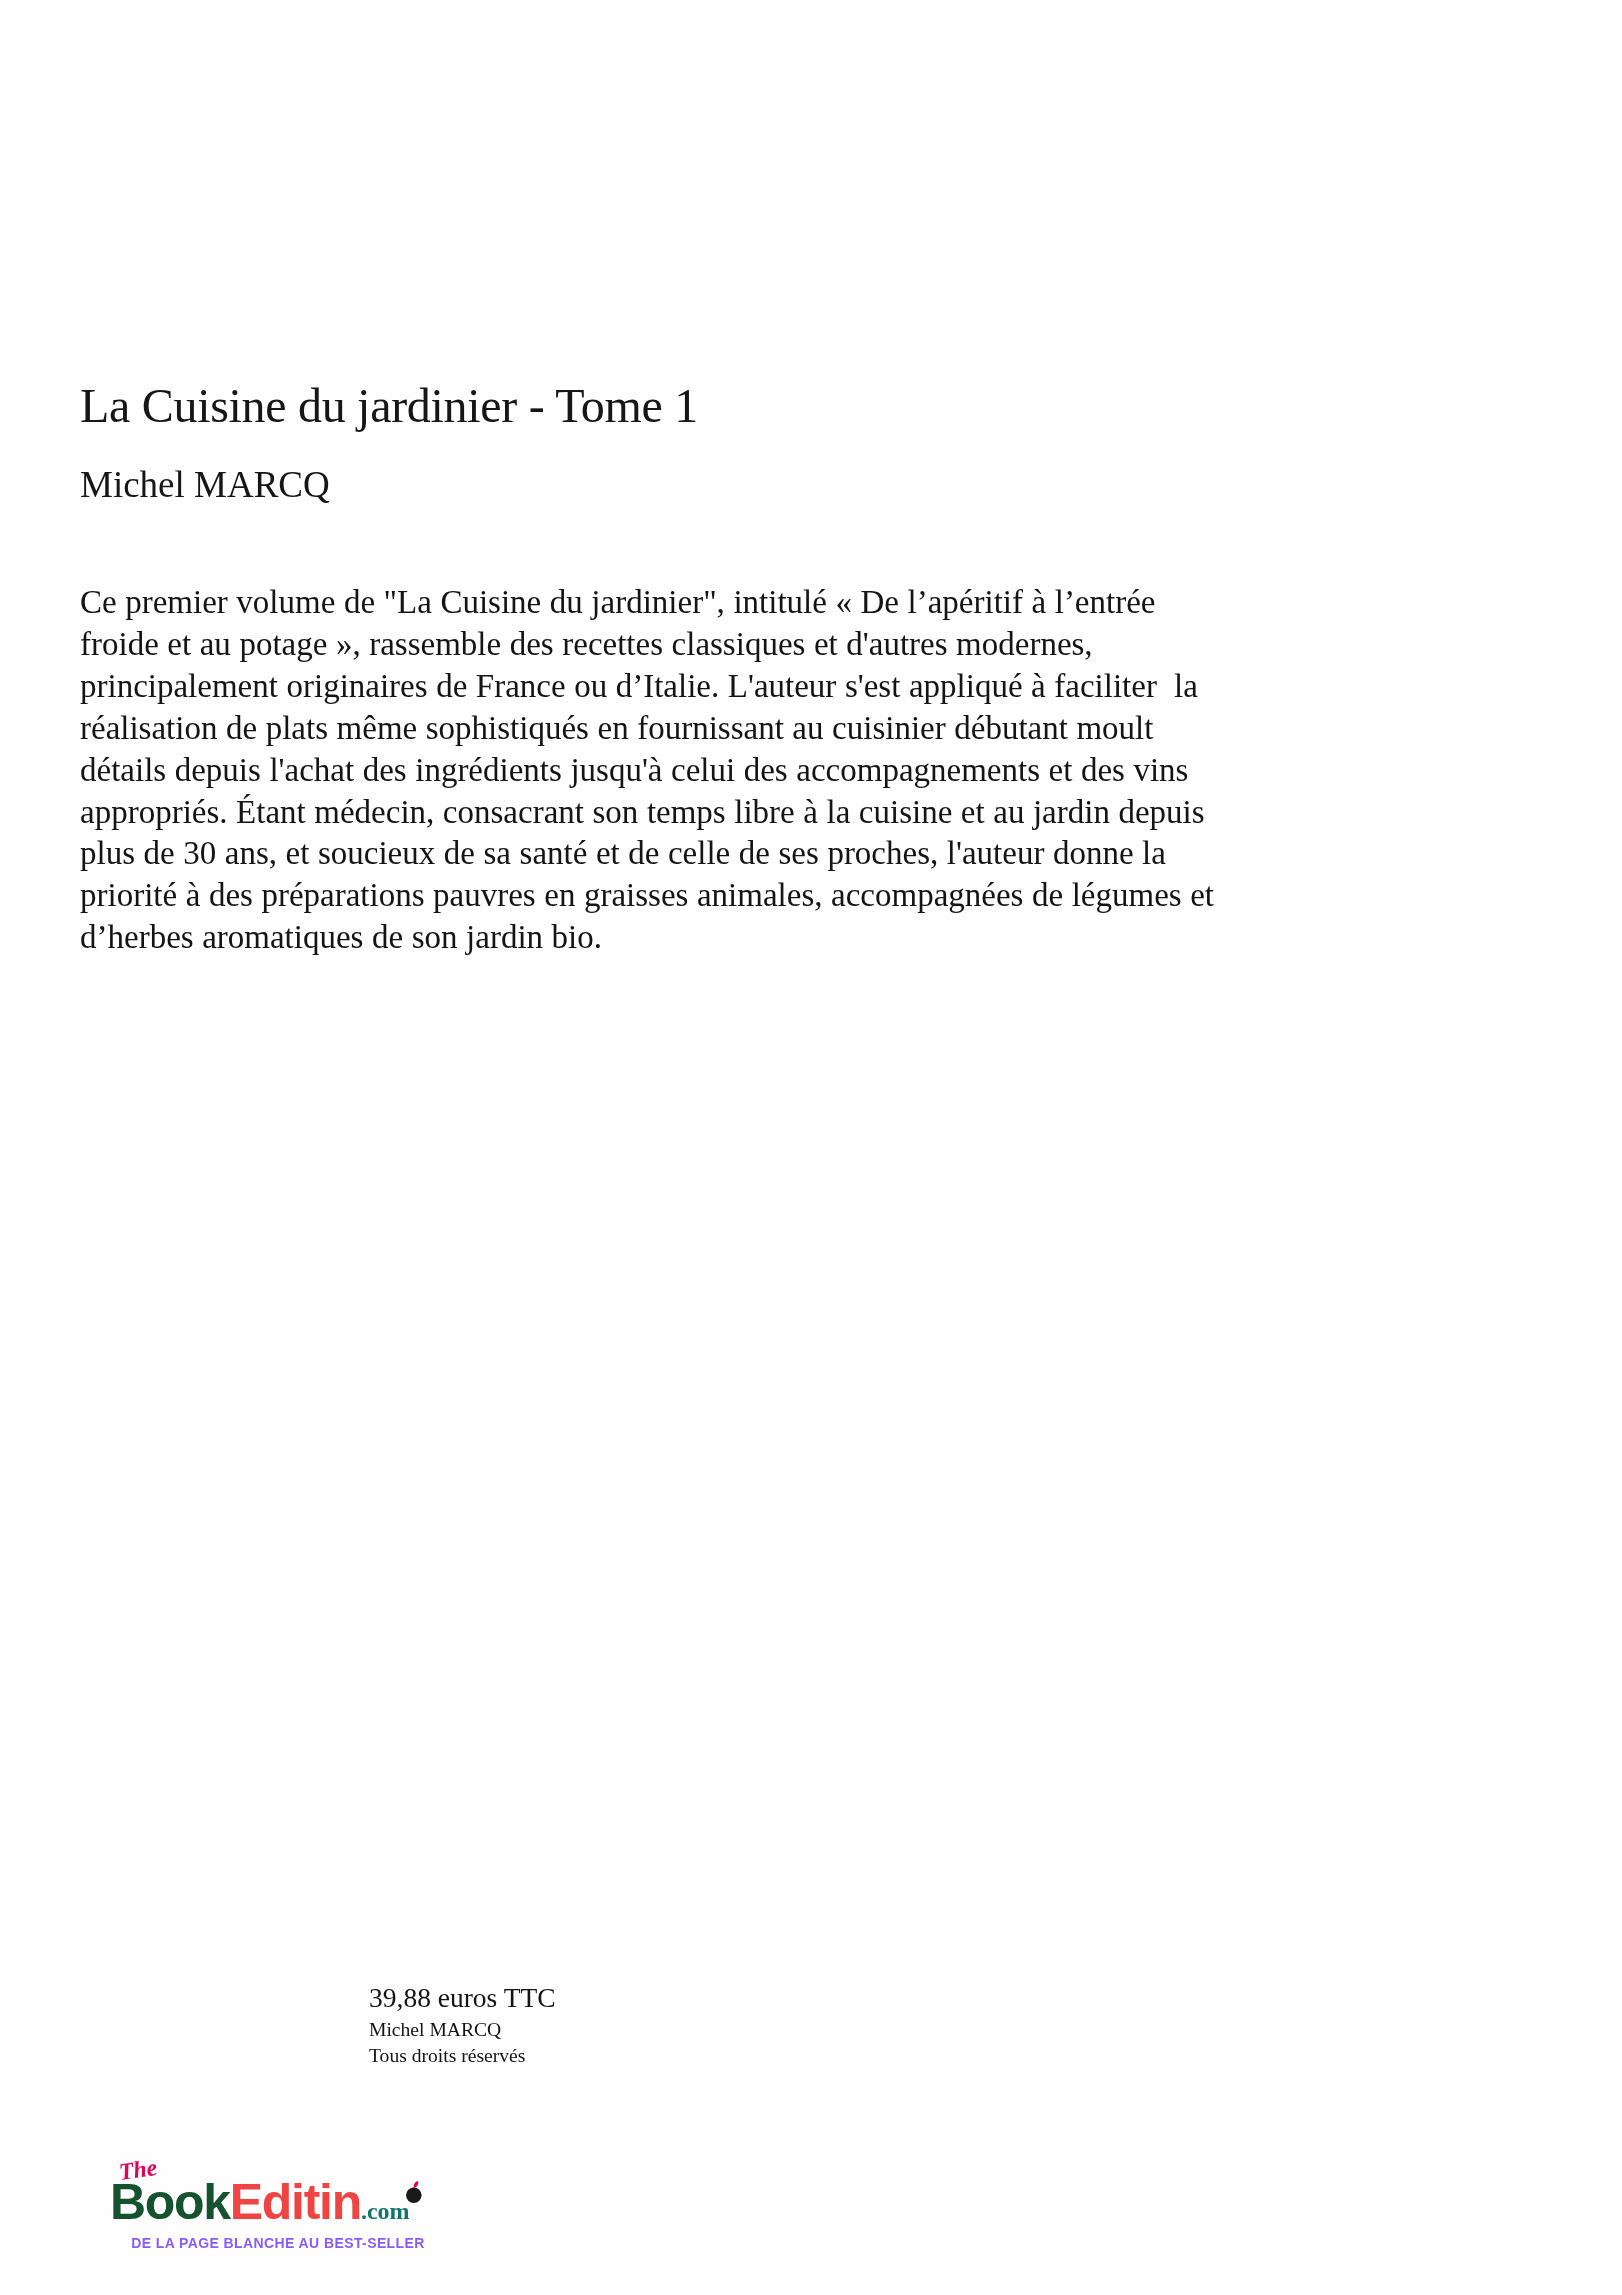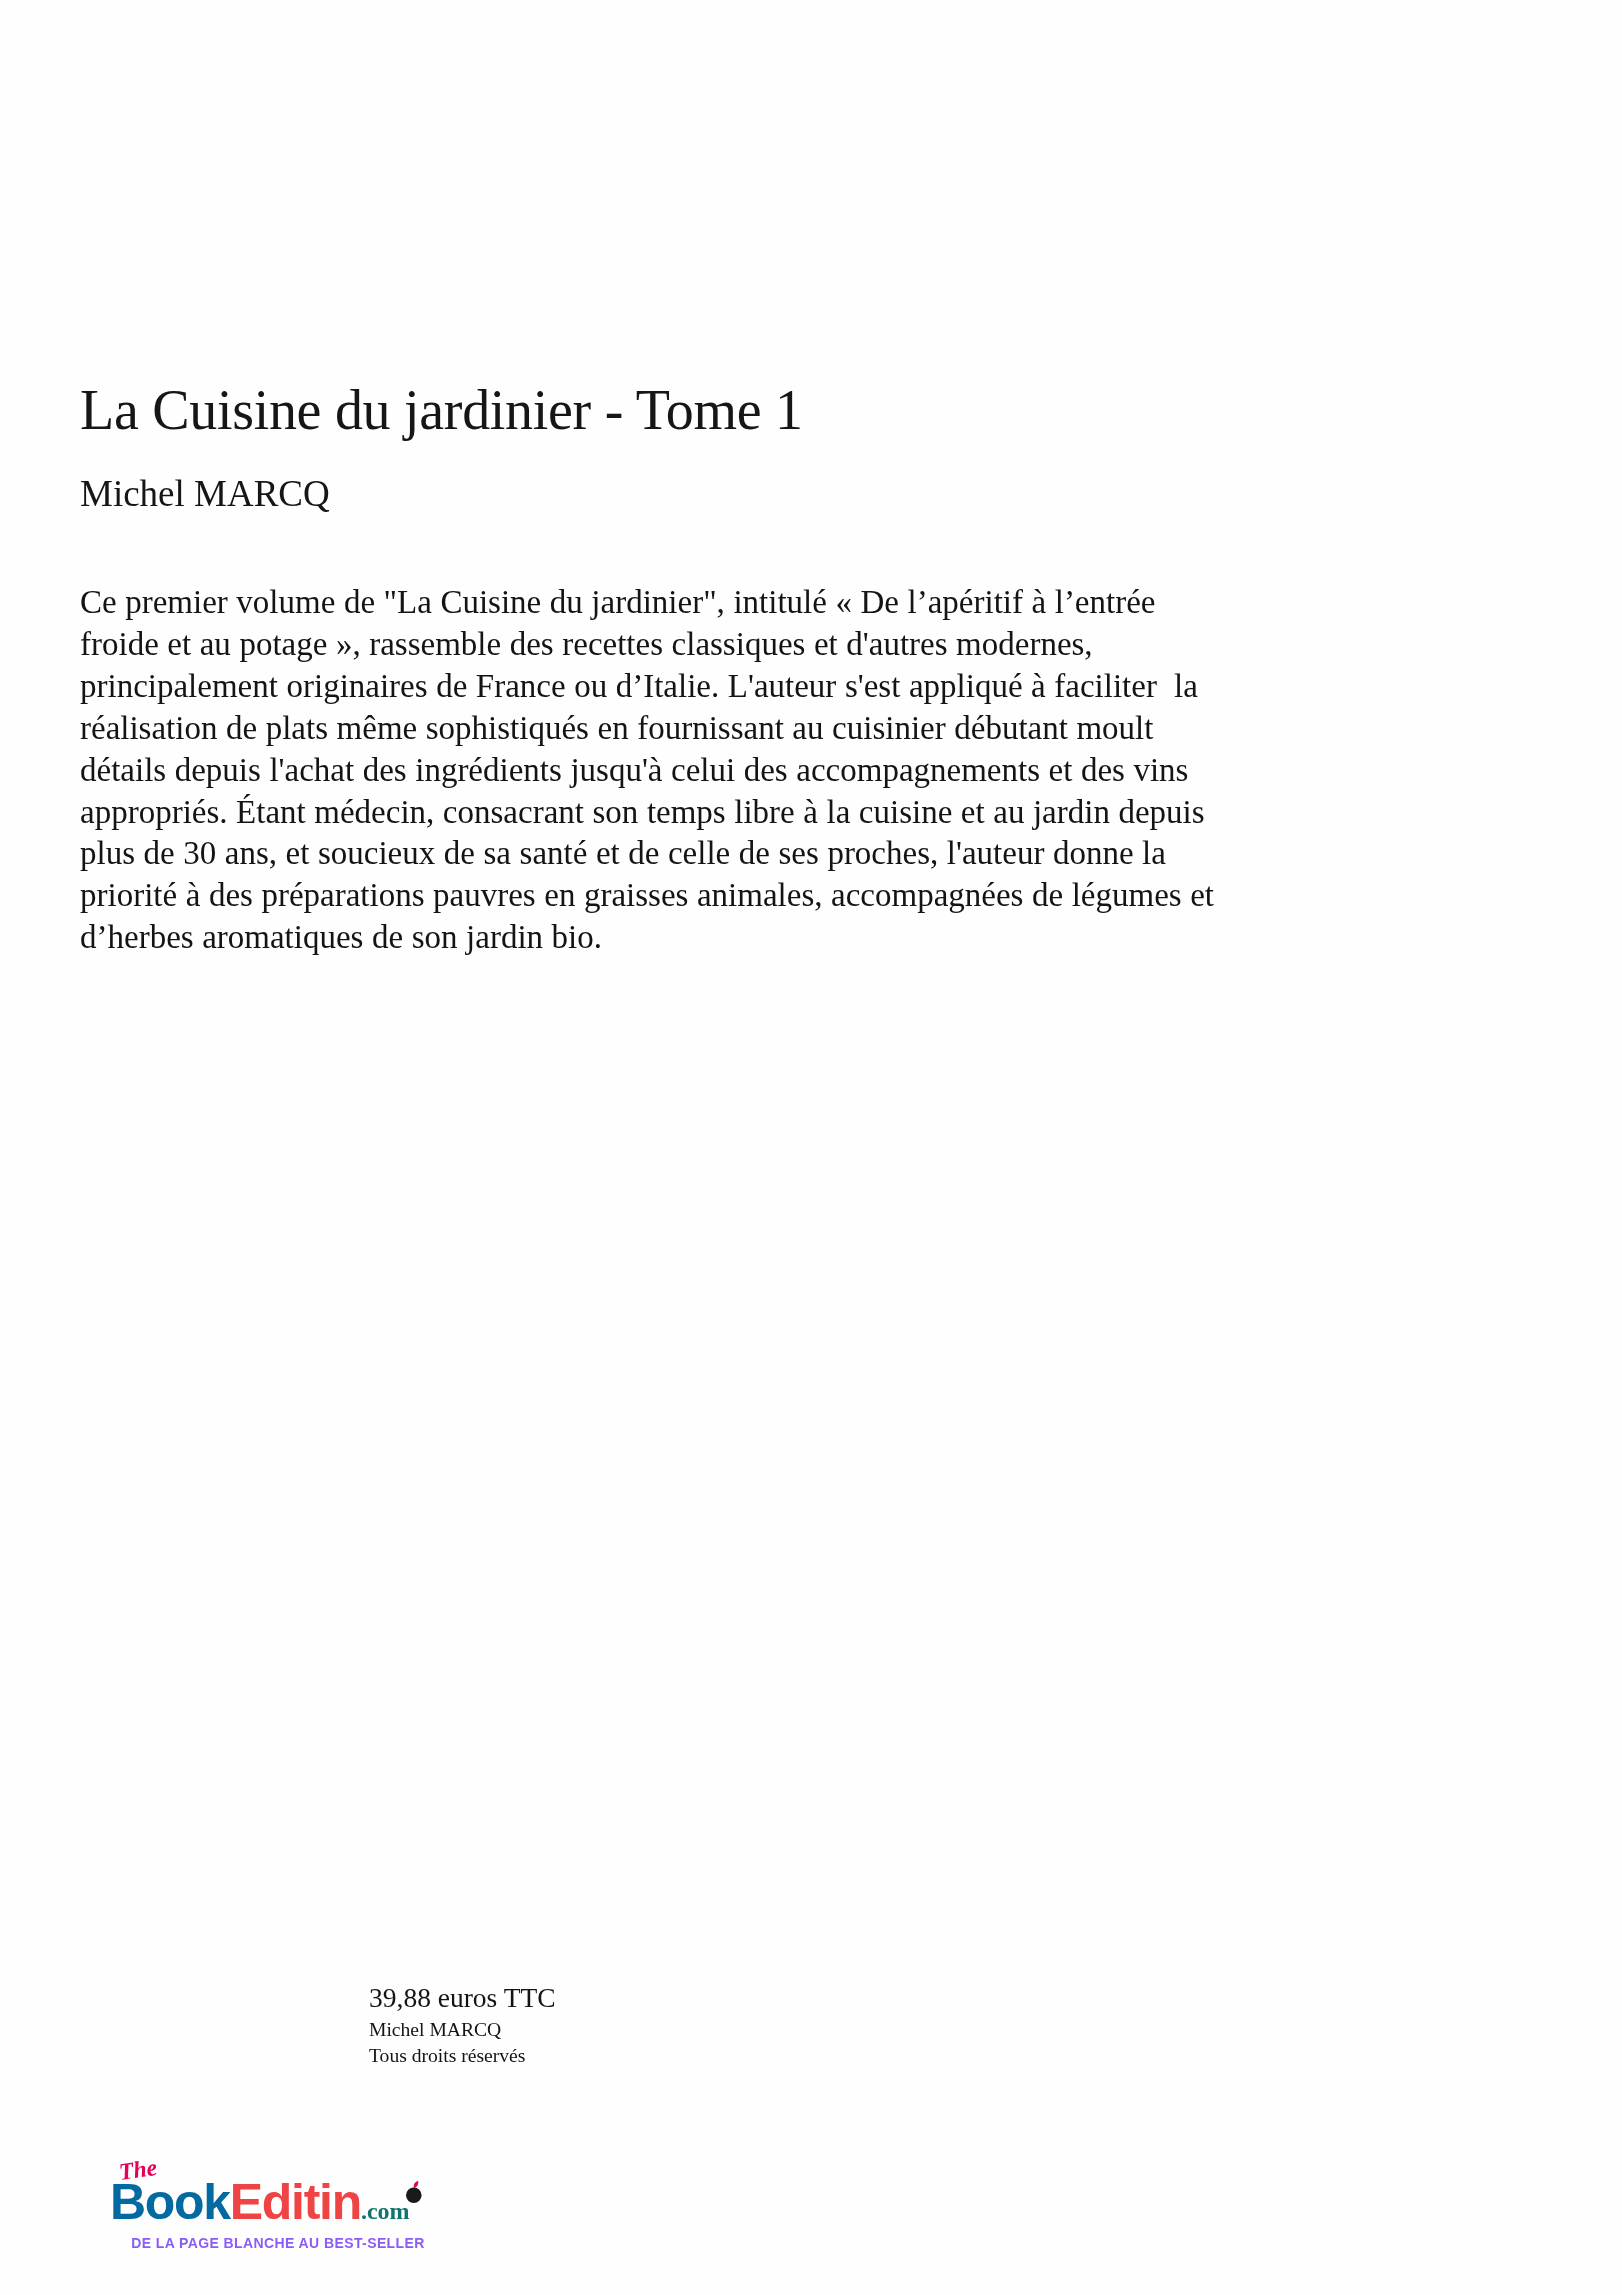--- a/index.html
+++ b/index.html
@@ -25,21 +25,21 @@
   
   .title-block {
     position: absolute;
     left: 80px;
     top: 380px;
     width: 1243px;
   }
 
   .book-title {
     font-family: "Liberation Serif", serif;
-    font-size: 56px;
+    font-size: 48px;
     font-weight: 400;
     line-height: 1.1;
     letter-spacing: -0.3px;
     color: #161616;
     margin: 0;
   }
 
   .book-author {
     font-family: "Liberation Serif", serif;
     font-size: 37px;
@@ -110,21 +110,21 @@
     position: absolute;
     left: 0px;
     top: 18.3px;
     font-family: "Liberation Sans", sans-serif;
     font-weight: bold;
     font-size: 50px;
     letter-spacing: -1.3px;
     line-height: 1;
     white-space: nowrap;
   }
-  .logo-book { color: #0369a1; }
+  .logo-book { color: #14532d; }
   .logo-edition { color: #ef4444; }
   .logo-com {
     font-family: Liberation Serif, serif;
     font-weight: bold;
     font-size: 24px;
     color: #0f766e;
     letter-spacing: 0px;
   }
   .logo-tagline {
     position: absolute;

